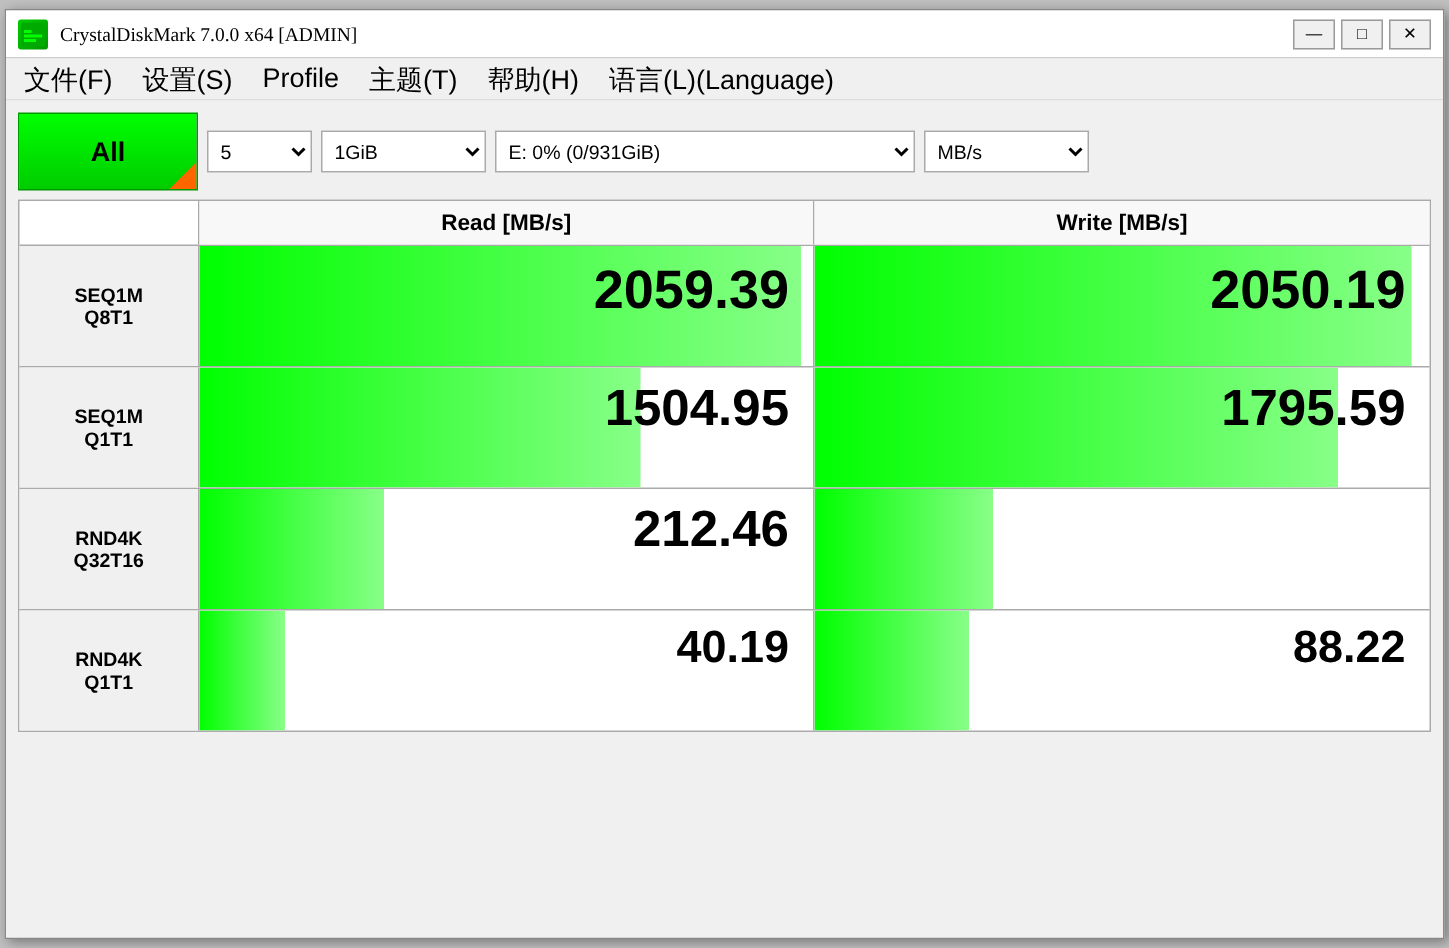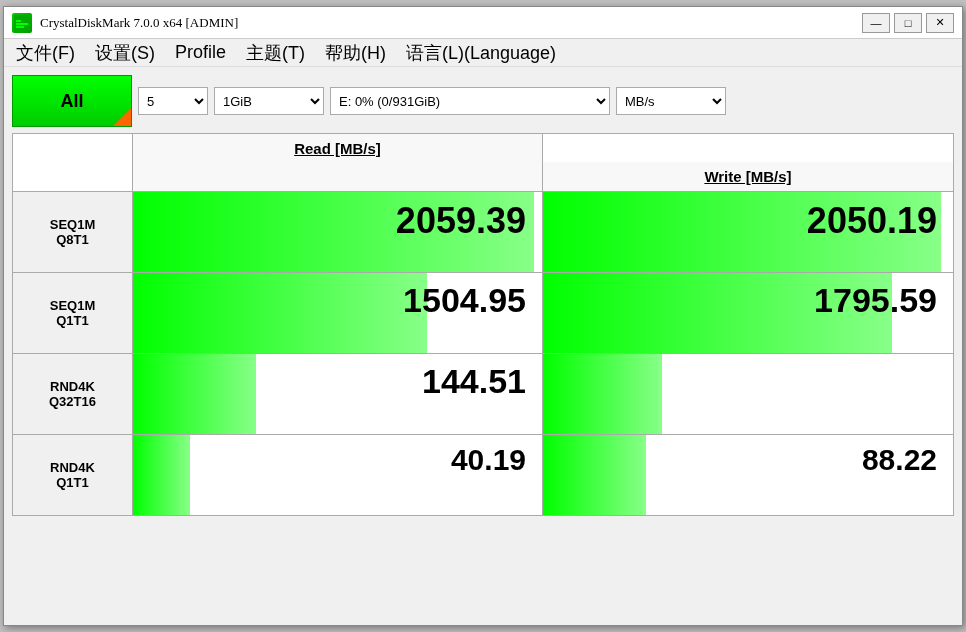--- a/index.html
+++ b/index.html
@@ -129,34 +129,33 @@
     .select-large { width: 280px; }
     .select-unit { width: 110px; }
     .grid-container {
       border: 1px solid #aaa;
       background: white;
     }
     .grid-header {
       display: grid;
       grid-template-columns: 120px 1fr 1fr;
       border-bottom: 1px solid #aaa;
-      text-decoration: underline;
     }
     .header-empty {
       border-right: 1px solid #aaa;
     }
     .header-cell {
       padding: 6px 8px;
       text-align: center;
       font-size: 15px;
       font-weight: bold;
       border-right: 1px solid #aaa;
       background: #f8f8f8;
     }
-    .header-cell:last-child { border-right: none; margin-top: 28px; }
+    .header-cell:last-child { border-right: none; }
     .grid-row {
       display: grid;
       grid-template-columns: 120px 1fr 1fr;
       border-bottom: 1px solid #aaa;
     }
     .grid-row:last-child { border-bottom: none; }
     .row-label {
       background: #f0f0f0;
       border-right: 1px solid #aaa;
       display: flex;
@@ -290,21 +289,21 @@
         <div class="data-cell">
           <div class="bar-bg" style="width: 85%;"></div>
           <span class="data-value medium">1795.59</span>
         </div>
       </div>
 
       <div class="grid-row">
         <div class="row-label">RND4K<br>Q32T16</div>
         <div class="data-cell">
           <div class="bar-bg" style="width: 30%;"></div>
-          <span class="data-value medium">144.51</span>
+          <span class="data-value medium">212.46</span>
         </div>
         <div class="data-cell">
           <div class="bar-bg" style="width: 29%;"></div>
         </div>
       </div>
 
       <div class="grid-row">
         <div class="row-label">RND4K<br>Q1T1</div>
         <div class="data-cell">
           <div class="bar-bg" style="width: 14%;"></div>

